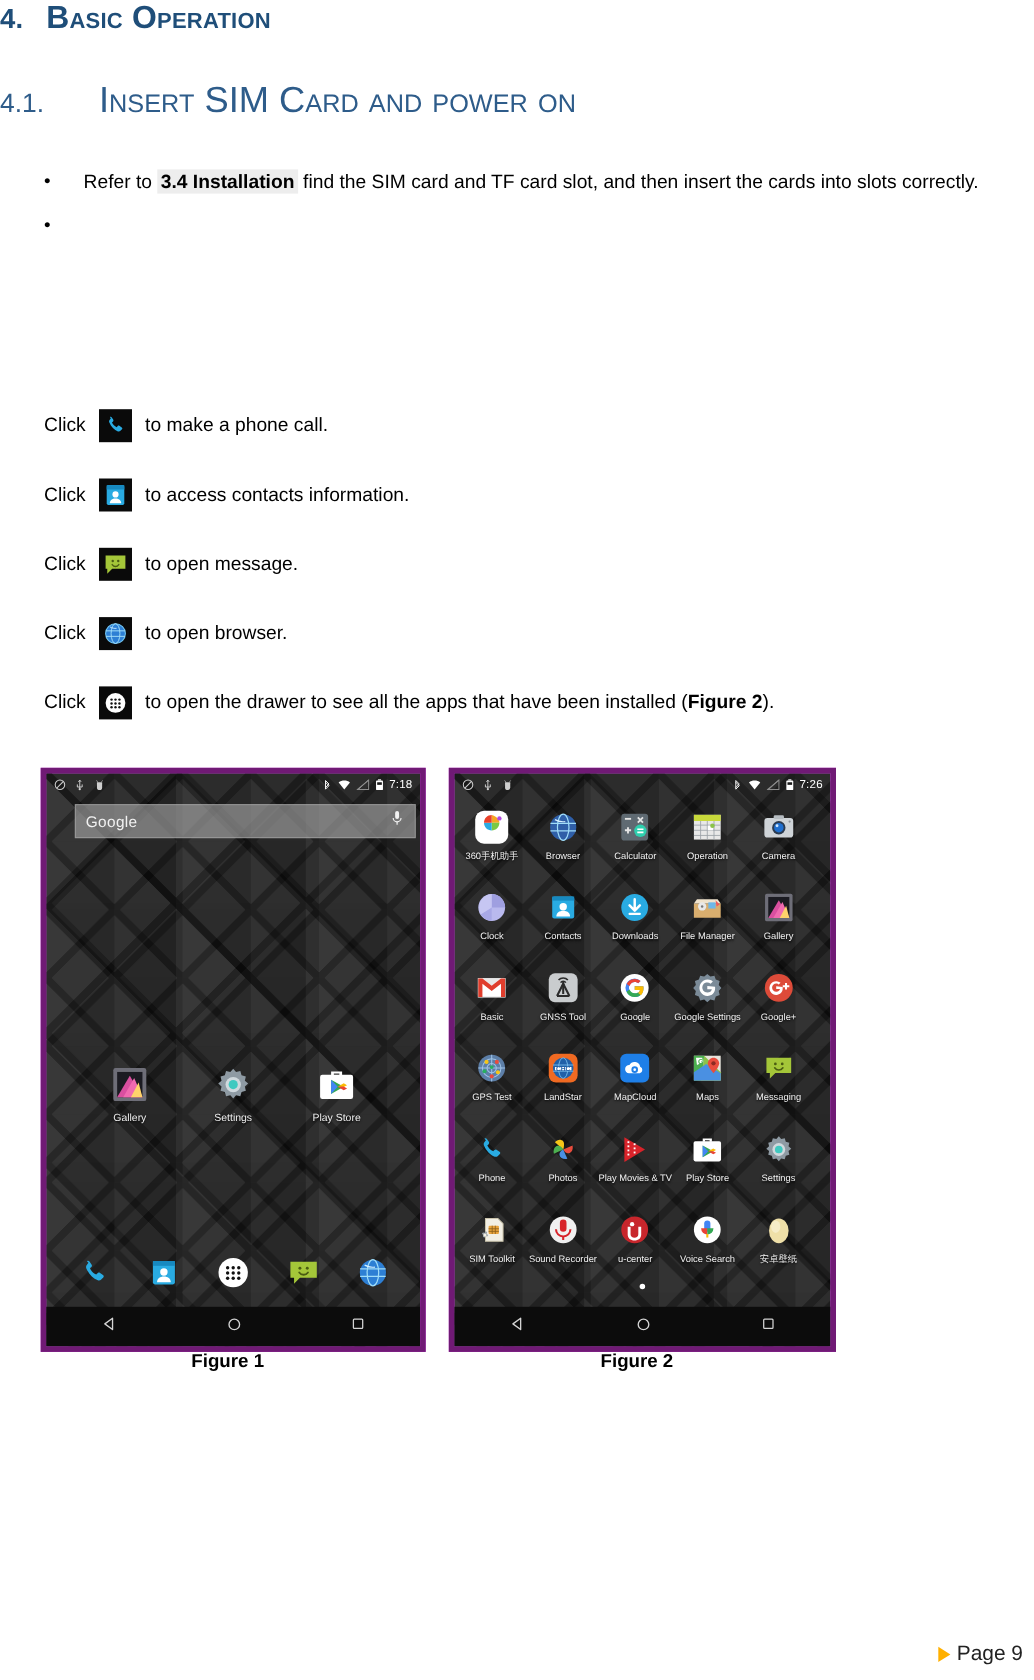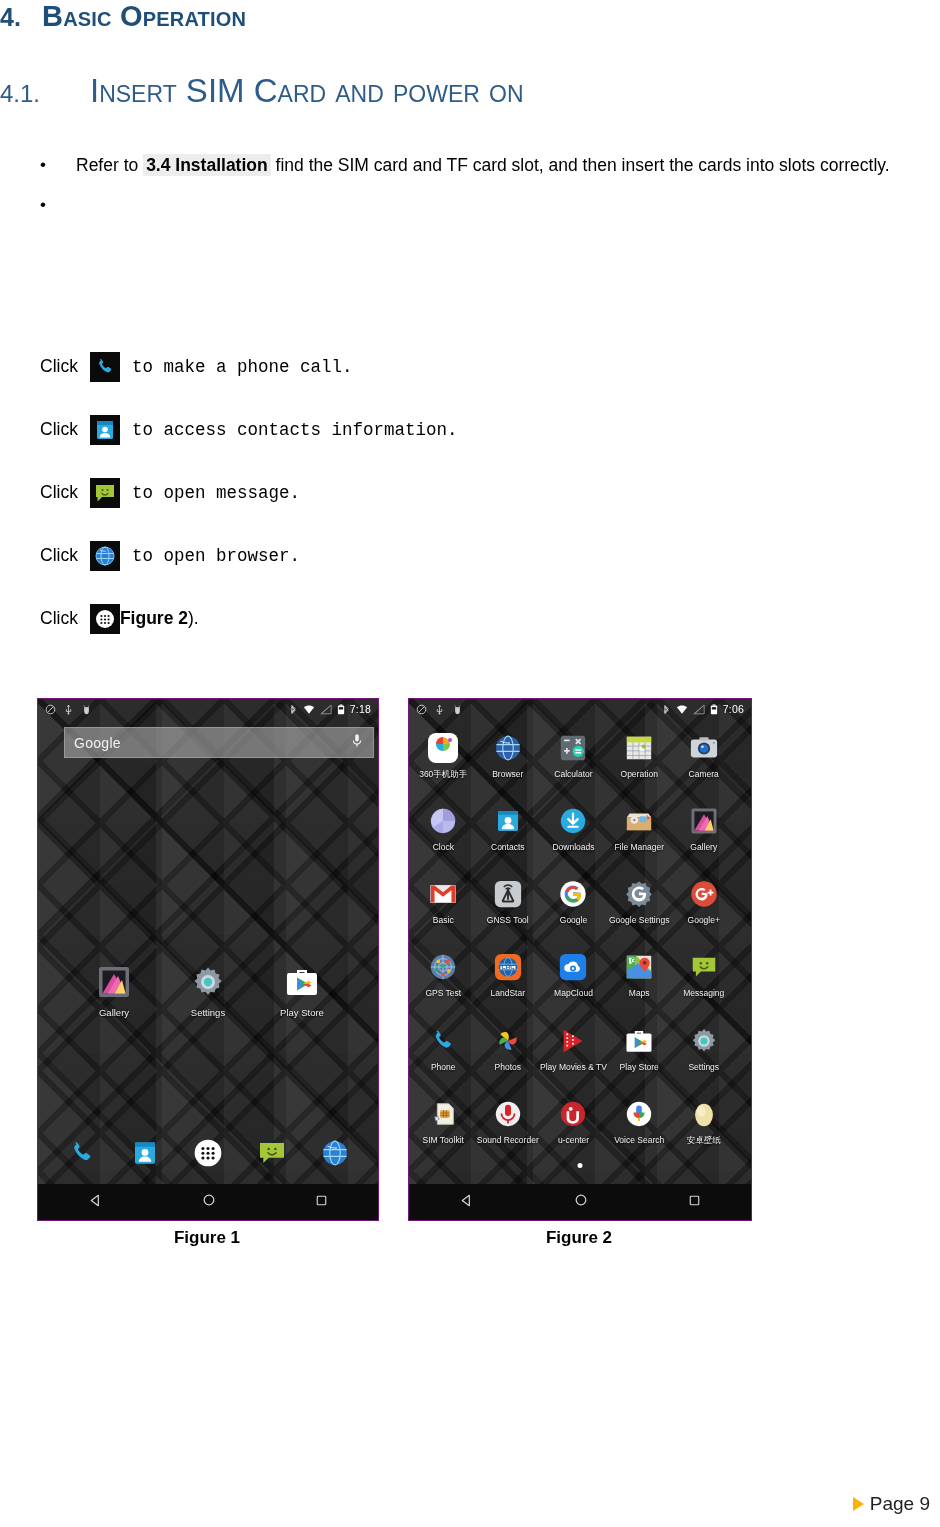--- a/index.html
+++ b/index.html
@@ -41,45 +41,45 @@
     text-justify:inter-word;
     color:#000;
   }
   .bullet .dot{
     position:absolute;left:40px;top:0;
     font-size:17px;line-height:30px;
   }
   .hl{background:#EDEDED;font-weight:bold;padding:1px 3px;}
 
   
-  .clicks{position:absolute;left:0;top:335px;width:940px;}
+  .clicks{position:absolute;left:0;top:355px;width:940px;}
   .clickline{
     display:flex;align-items:center;
     height:63px;
     padding-left:40px;
     font-size:17.5px;
     color:#000;
   }
   .clickline .lbl{margin-right:12px;}
-  .clickline .tail{margin-left:12px;font-family:Liberation Mono, monospace;}
+  .clickline .tail{margin-left:12px;}
   .ic{
     width:30px;height:30px;
     background:#0a0a0a;
     display:inline-flex;align-items:center;justify-content:center;
     flex:0 0 auto;position:relative;overflow:hidden;
   }
   .ic svg{display:block;}
   .bold{font-weight:bold;}
 
   
   .figwrap{position:absolute;left:0;top:698px;width:940px;height:530px;}
   .phone{
     position:absolute;top:0;
     background:#d946ef;
-    border:1px solid #701a75;
+    border:5px solid #701a75;
     overflow:hidden;
   }
   #fig1{left:37px;width:340px;height:521px;}
   #fig2{left:408px;width:342px;height:521px;}
 
   
   .wall{
     position:absolute;inset:0;
     background:
       linear-gradient(135deg, rgba(255,255,255,.045) 0 48%, rgba(0,0,0,.25) 48% 52%, rgba(255,255,255,.02) 52% 100%),
@@ -279,20 +279,21 @@
               <circle cx="15.6" cy="9" r="1.1"></circle>
               <circle cx="8.4" cy="12.5" r="1.1"></circle>
               <circle cx="12" cy="12.5" r="1.1"></circle>
               <circle cx="15.6" cy="12.5" r="1.1"></circle>
               <circle cx="8.4" cy="16" r="1.1"></circle>
               <circle cx="12" cy="16" r="1.1"></circle>
               <circle cx="15.6" cy="16" r="1.1"></circle>
             </g>
           </svg>
       </span>
+      <span class="tail">to open the drawer to see all the apps that have been installed (</span>
         <span class="bold">Figure 2</span>
         <span>).</span>
     </div>
 
   </div>
 
   <div class="figwrap">
 
     <div class="phone" id="fig1">
       <div class="wall"></div>
@@ -473,21 +474,21 @@
             </svg>
           <svg width="12" height="11" viewBox="0 0 14 12">
               <path d="M13 1v10H1z" fill="none" stroke="#8d8d8d" stroke-width="1.1"></path>
               <line x1="2" y1="11" x2="12.5" y2="1" stroke="#8d8d8d" stroke-width="1"></line>
             </svg>
           <svg width="8" height="11" viewBox="0 0 10 14">
               <rect x="3.2" y="0.6" width="3.6" height="1.4" fill="#fff"></rect>
               <rect x="1" y="2" width="8" height="11" rx="1" fill="#fff"></rect>
               <rect x="2.3" y="4" width="5.4" height="3" fill="#1b1b1b"></rect>
             </svg>
-          <span class="sb-time">7:06</span>
+          <span class="sb-time">7:26</span>
         </span>
       </div>
 
       <div class="drawer">
 
         <div class="app">
             <div class="glyph">
           <svg width="32" height="32" viewBox="0 0 32 32">
                 <rect x="1" y="1" width="30" height="30" rx="8" fill="#fff"></rect>
                 <path d="M16 5c4 1 7 4 7 7H16z" fill="#f5a623"></path>

